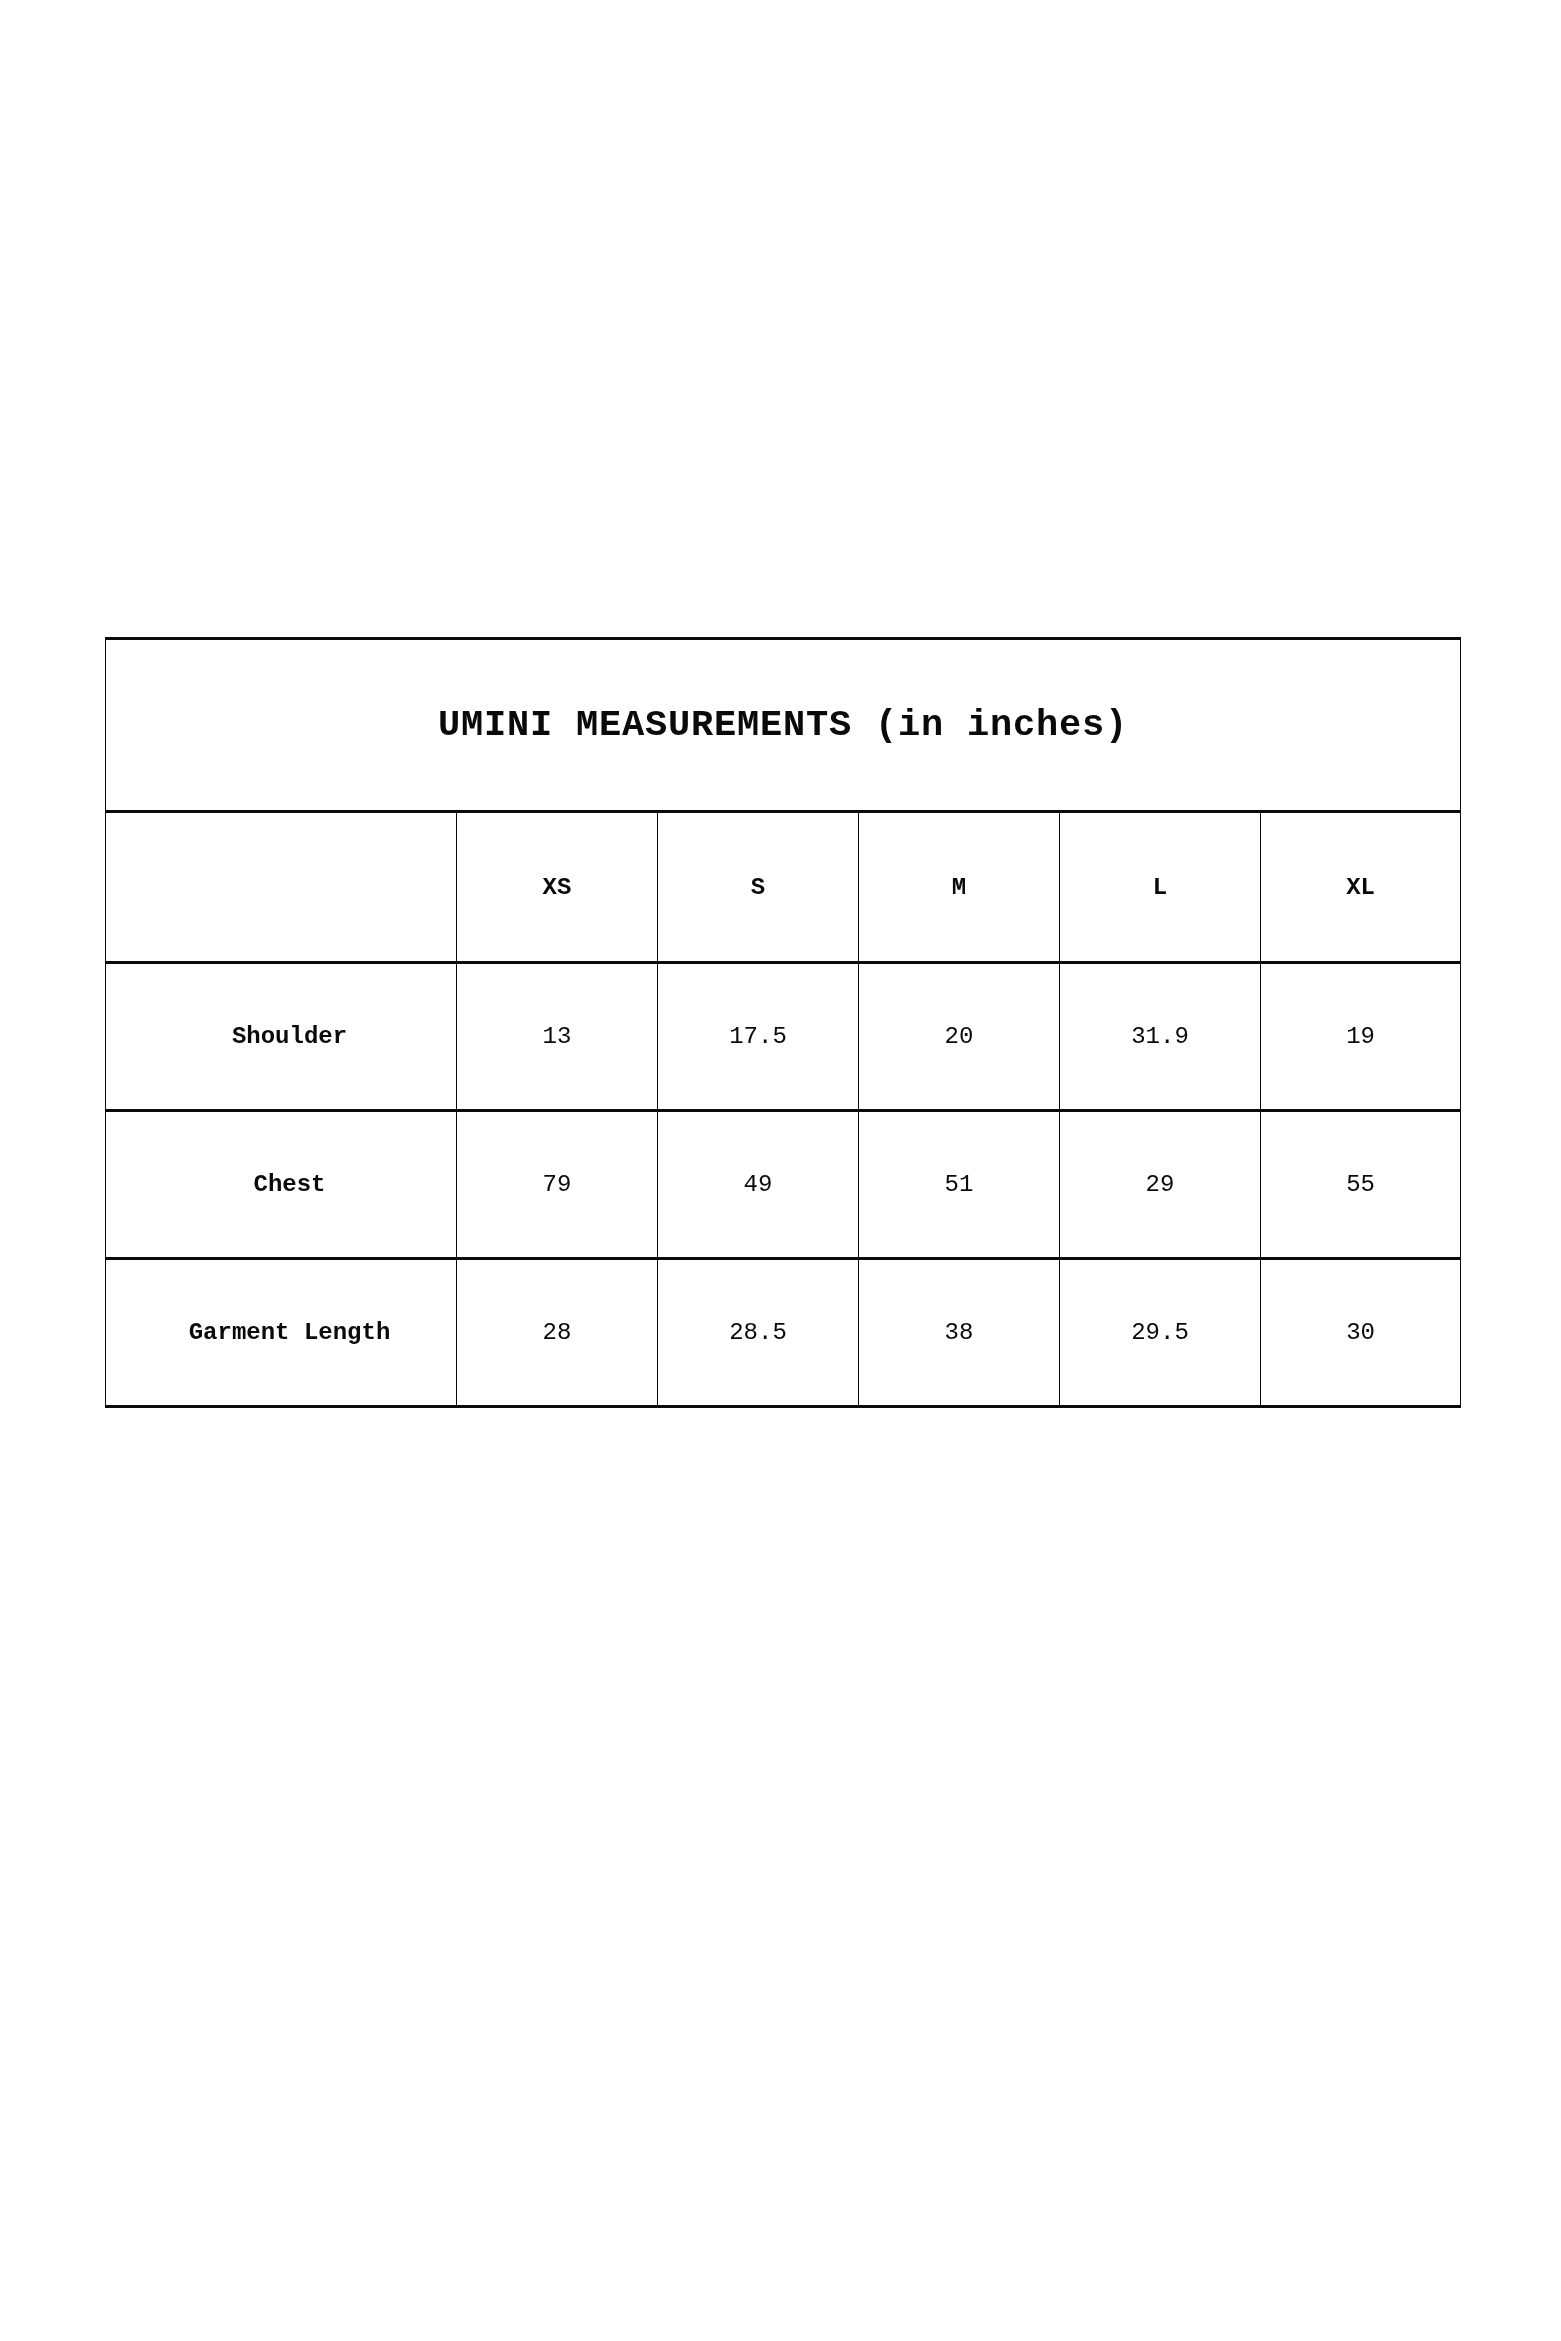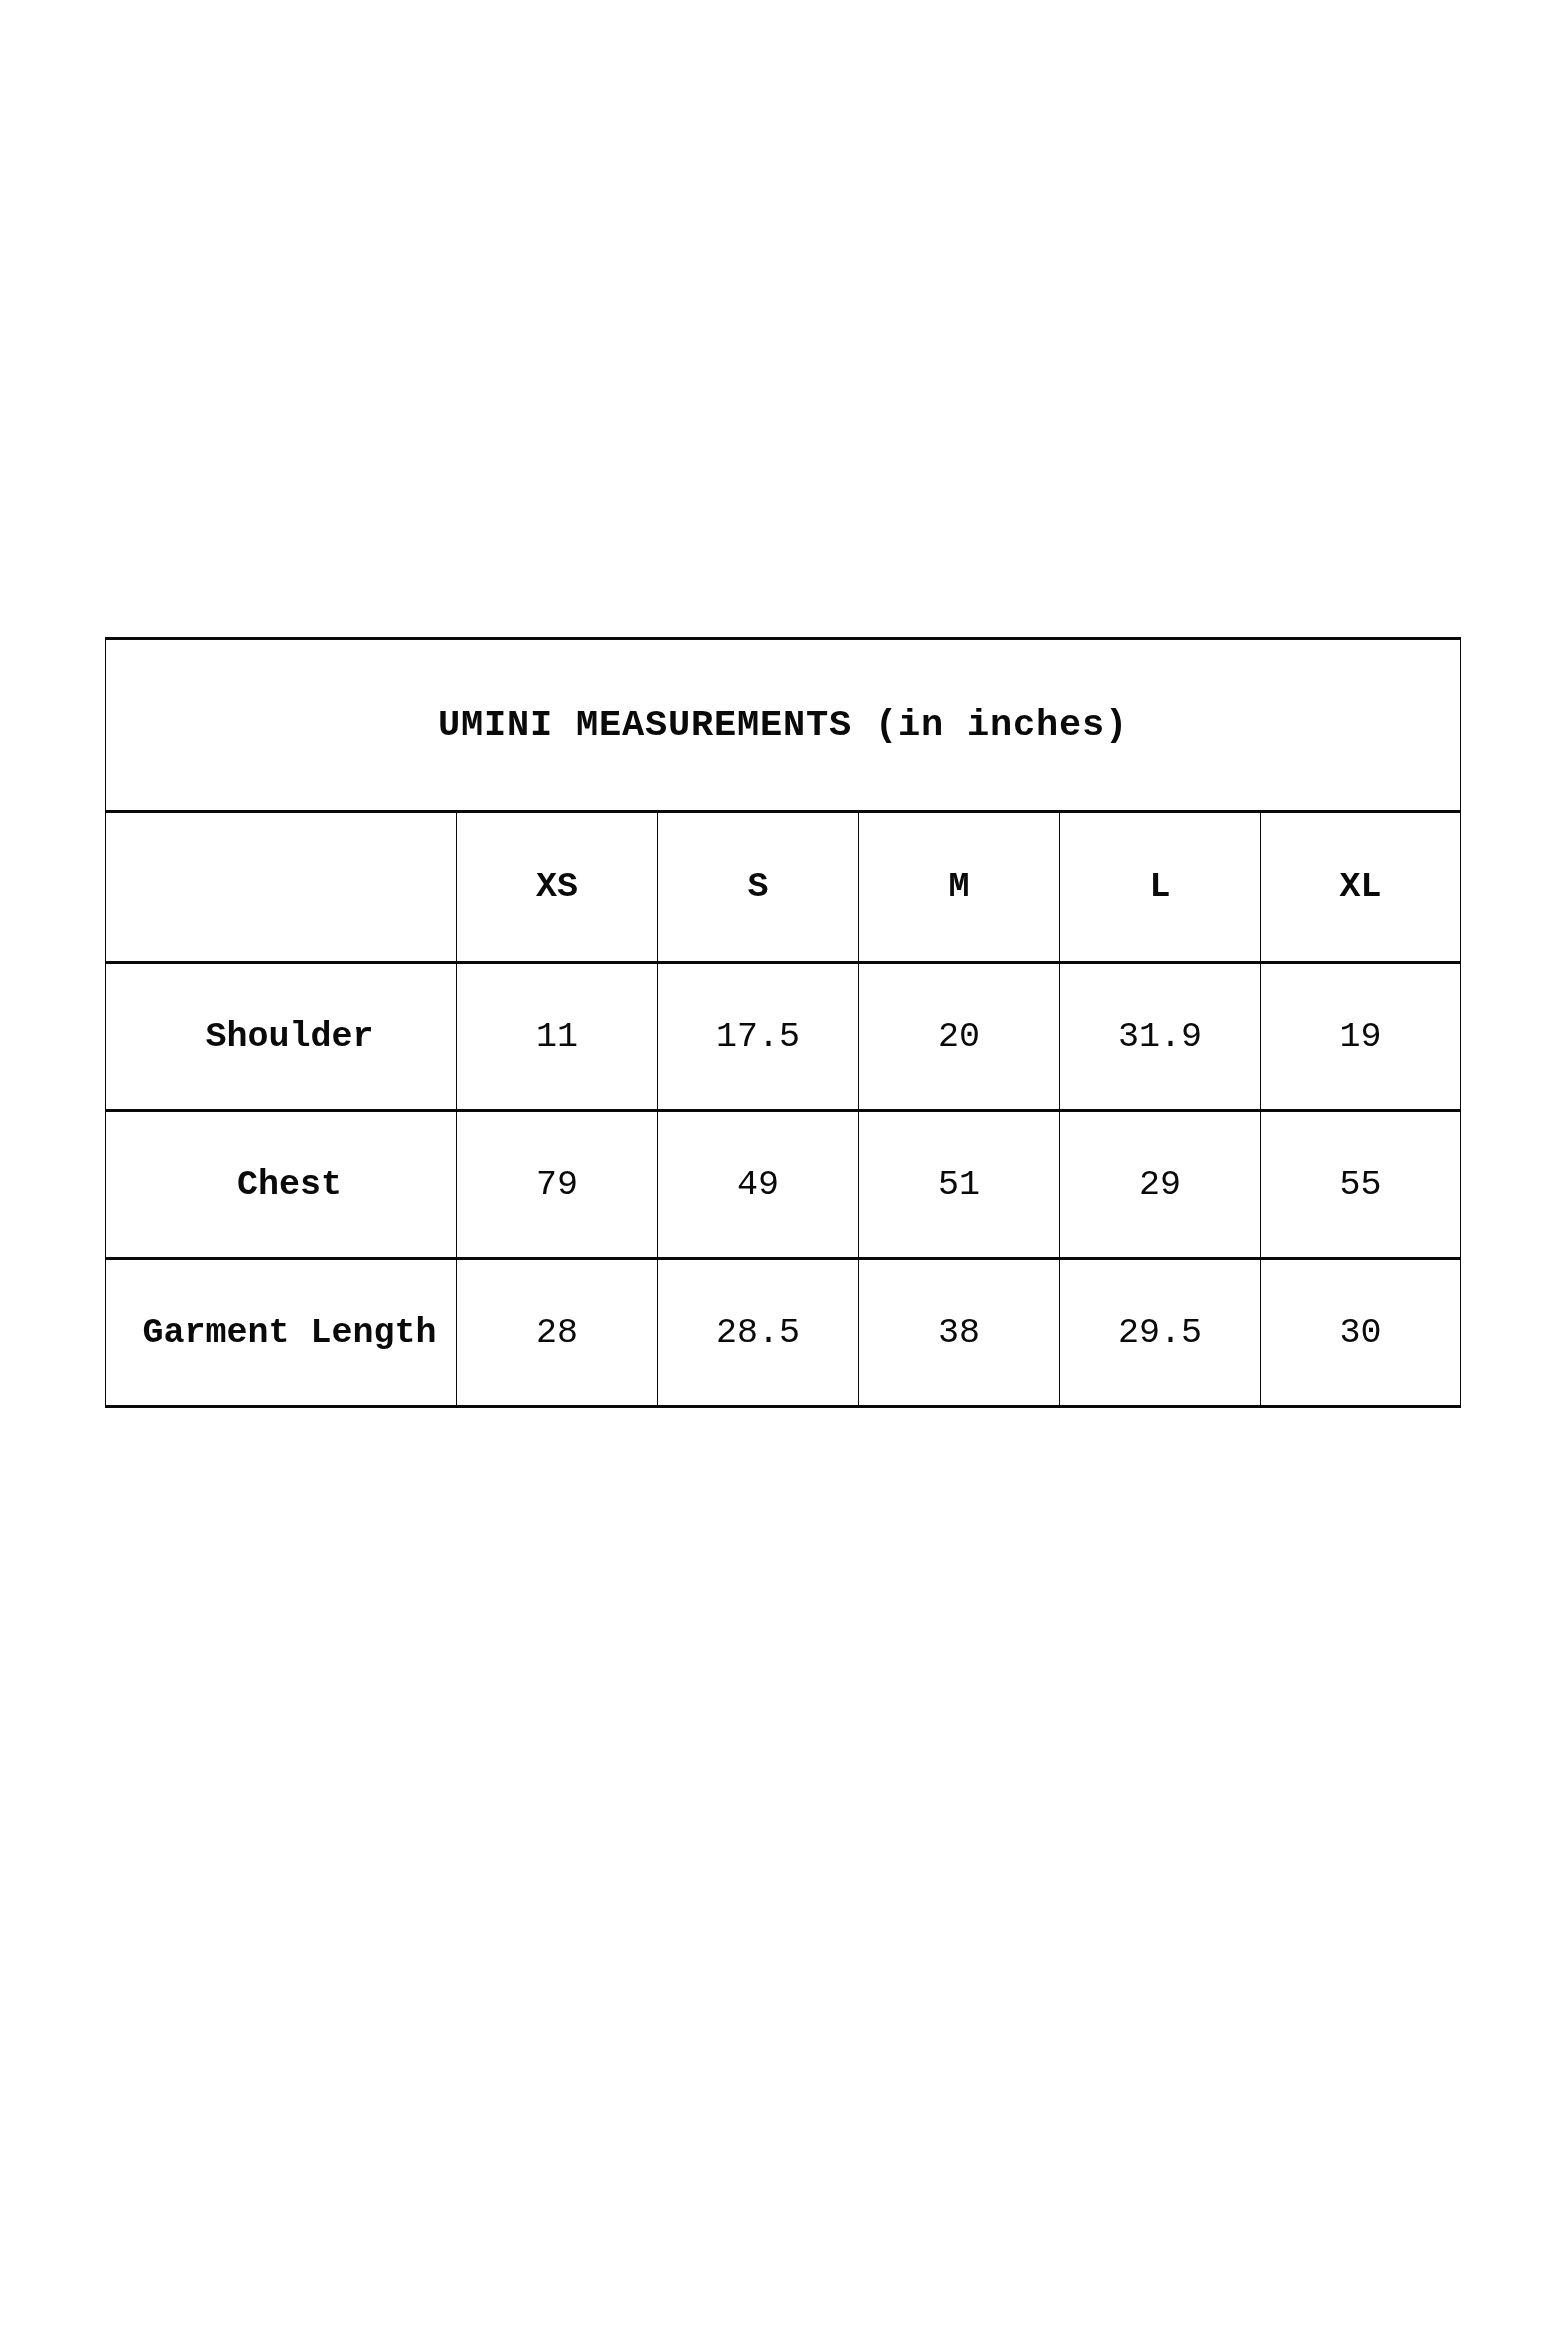--- a/index.html
+++ b/index.html
@@ -20,21 +20,21 @@
     border-collapse: collapse;
     table-layout: fixed;
     background: #ffffff;
   }
   .size-table td {
     border: 1.6px solid #0a0a0a;
     border-top-width: 3.1px;
     border-bottom-width: 3.1px;
     vertical-align: middle;
     text-align: center;
-    font-size: 35px;
+    font-size: 24px;
     font-weight: normal;
     padding: 0;
     overflow: hidden;
   }
   .size-table tr.title-row td {
     font-size: 37px;
     font-weight: bold;
     letter-spacing: 0.8px;
     height: 170px;
   }
@@ -70,21 +70,21 @@
     <tr class="header-row">
       <td></td>
       <td>XS</td>
       <td>S</td>
       <td>M</td>
       <td>L</td>
       <td>XL</td>
     </tr>
     <tr class="data-row">
       <td class="row-label">Shoulder</td>
-      <td>11</td>
+      <td>13</td>
       <td>17.5</td>
       <td>20</td>
       <td>31.9</td>
       <td>19</td>
     </tr>
     <tr class="data-row">
       <td class="row-label">Chest</td>
       <td>79</td>
       <td>49</td>
       <td>51</td>

